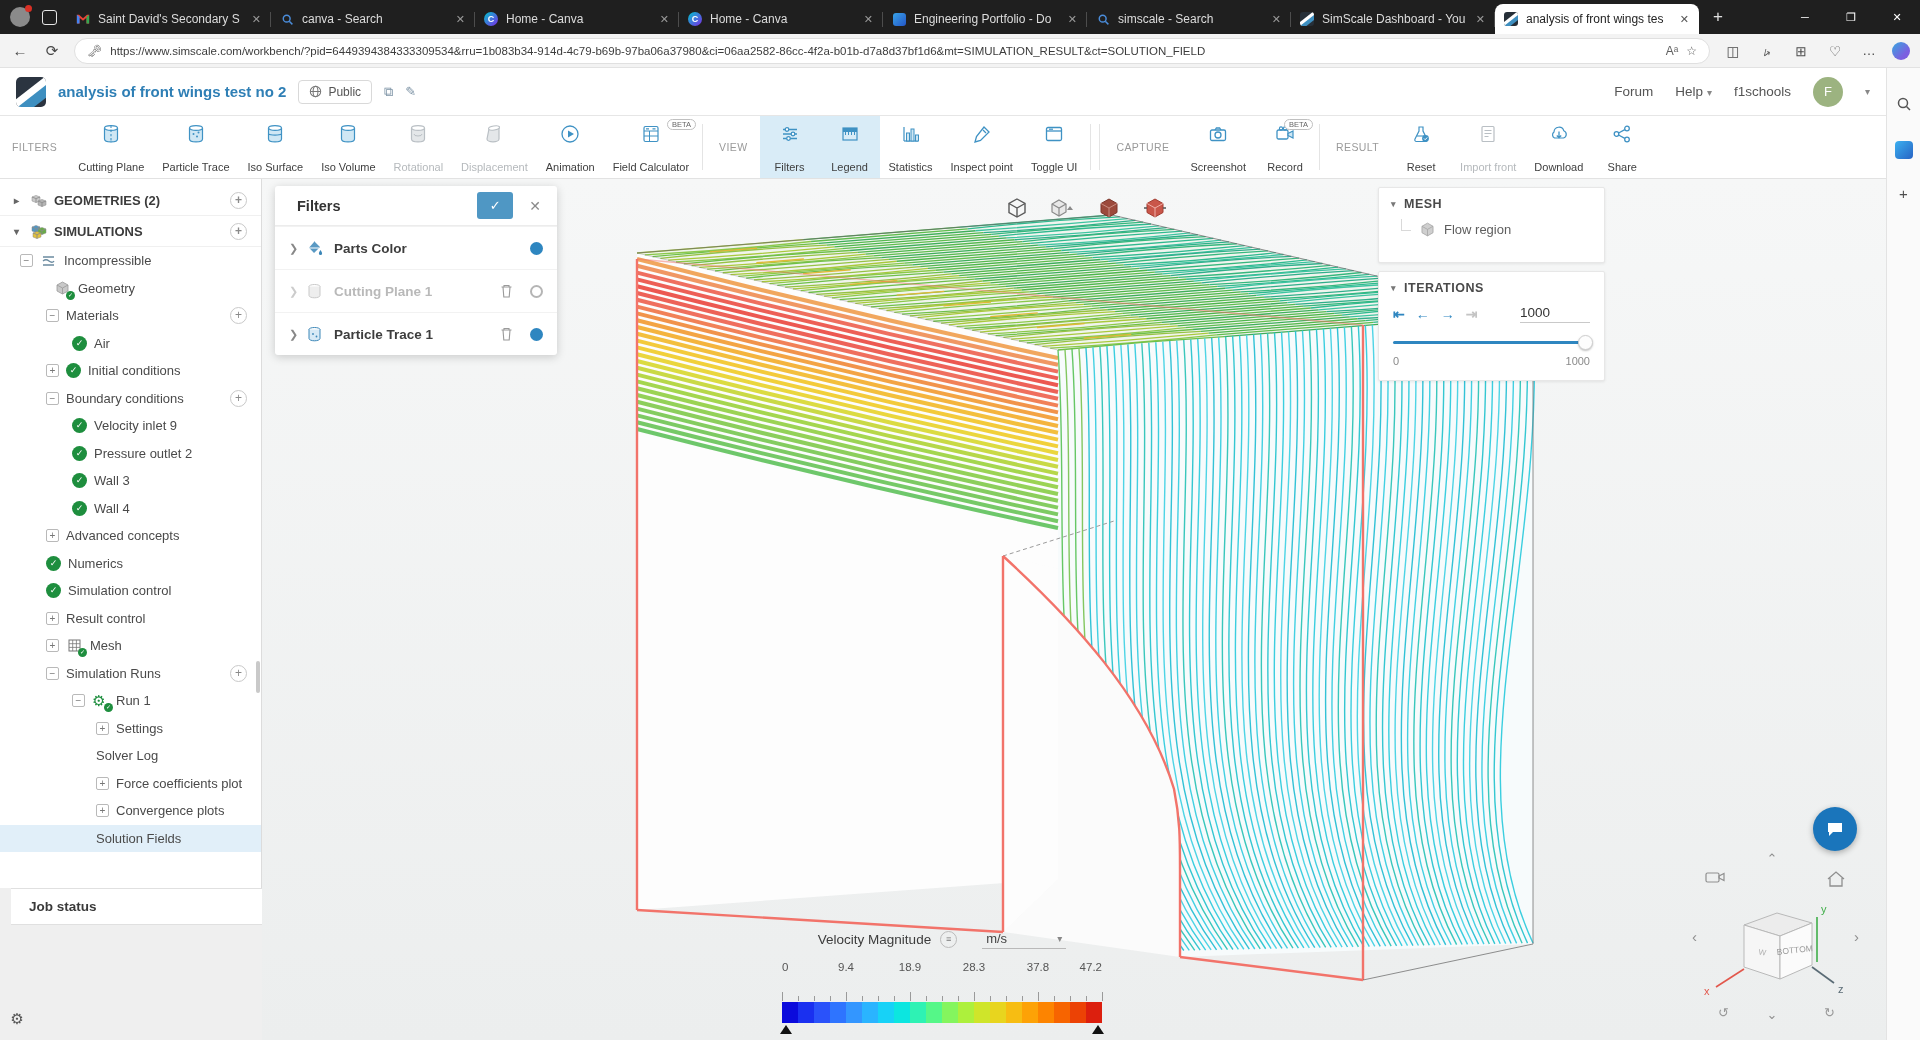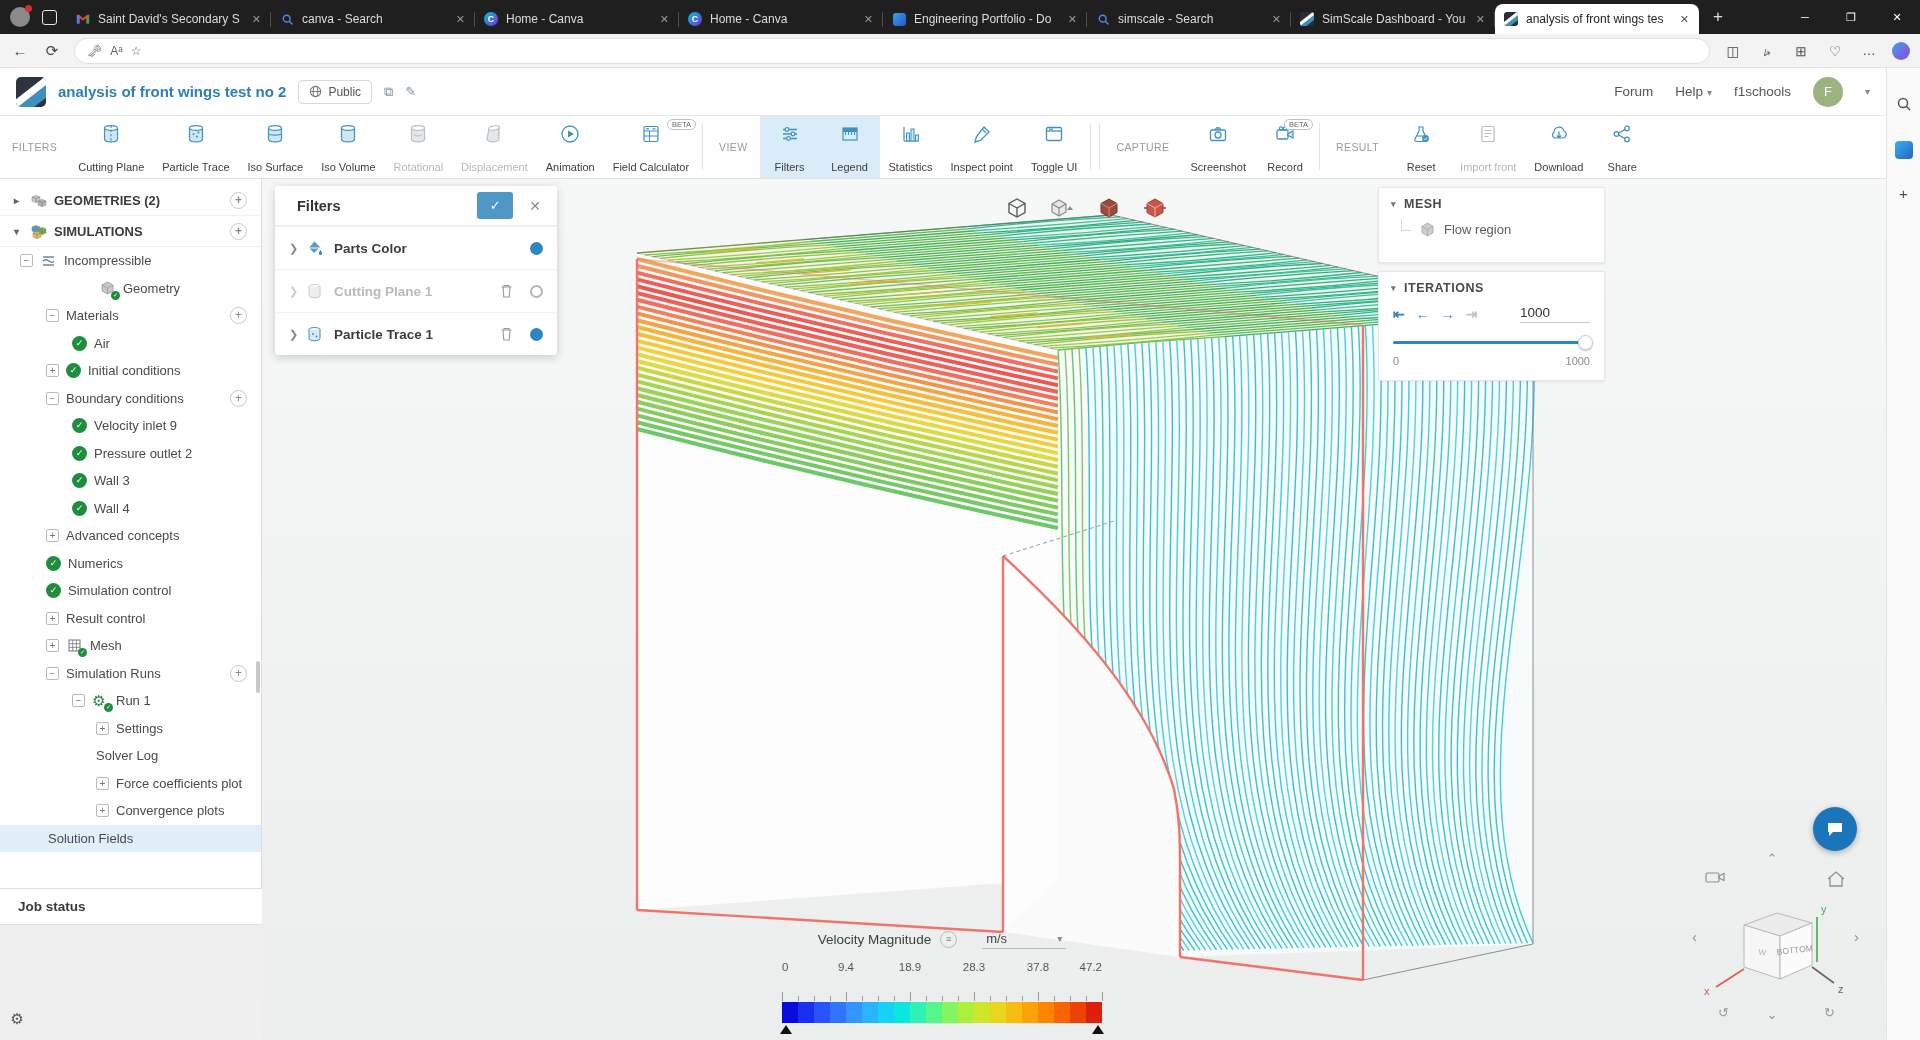--- a/index.html
+++ b/index.html
@@ -66,21 +66,21 @@
   .tree-row { height:27.5px; display:flex; align-items:center; font-size:13px; color:#4a4a4a; padding-right:4px; position:relative; }
   .tree-row.root { font-weight:bold; font-size:13px; color:#3c3c3c; height:31px; border-bottom:1px solid #f0f0f0; }
   .tree-row.selected { background:#e1eff9; }
   .exp-box { width:13px; height:13px; border:1px solid #b9b9b9; border-radius:2px; background:#fff; color:#777; font-size:10px; line-height:11px; text-align:center; flex:0 0 13px; margin-right:7px; }
   .chev-g { color:#666; font-size:10px; width:13px; margin-right:7px; text-align:center; }
   .check-circle { width:15px; height:15px; border-radius:50%; background:#1e8e3e; color:#fff; font-size:9px; line-height:15px; text-align:center; flex:0 0 15px; margin-right:7px; }
   .tree-ico { width:17px; height:17px; margin-right:7px; flex:0 0 17px; position:relative; }
   .badge-check { position:absolute; right:-4px; bottom:-3px; width:9px; height:9px; border-radius:50%; background:#1e8e3e; color:#fff; font-size:6px; line-height:9px; text-align:center; }
   .plus-btn { margin-left:auto; margin-right:10px; width:17px; height:17px; border:1px solid #c9c9c9; border-radius:50%; color:#8a8a8a; font-size:12px; line-height:15px; text-align:center; background:#fff; }
   #tree-scrollthumb { position:absolute; right:1px; top:482px; width:4px; height:32px; background:#c9c9c9; border-radius:2px; }
-  #job-status { position:absolute; left:0; top:709px; width:262px; height:37px; background:#fff; border-top:1px solid #e0e0e0; border-bottom:1px solid #e0e0e0; display:flex; align-items:center; padding-left:18px; font-size:13.5px; font-weight:bold; color:#3a3a3a; }
+  #job-status { position:absolute; left:11px; top:709px; width:262px; height:37px; background:#fff; border-top:1px solid #e0e0e0; border-bottom:1px solid #e0e0e0; display:flex; align-items:center; padding-left:18px; font-size:13.5px; font-weight:bold; color:#3a3a3a; }
 
   #viewport { position:absolute; left:262px; right:34px; top:0; bottom:0; background:linear-gradient(#f6f7f7,#eceeee); overflow:hidden; }
   #scene-svg { position:absolute; left:0; top:0; }
 
   
   #view-toolbar { position:absolute; left:740px; top:14px; display:flex; align-items:center; gap:16px; }
   .vt-btn { width:30px; height:30px; display:flex; align-items:center; justify-content:center; }
 
   
   #filters-panel { position:absolute; left:13px; top:7px; width:282px; background:#fff; border-radius:3px; box-shadow:0 2px 10px rgba(0,0,0,.18); }
@@ -223,20 +223,21 @@
     <span>❐</span>
     <span>✕</span>
   </div>
 </div>
 
 <div id="urlbar">
   <span class="nav-glyph">←</span>
   <span class="nav-glyph">⟳</span>
   <div id="addr">
     <span class="addr-ico">🗝</span>
+    <span class="url-text">https://www.simscale.com/workbench/?pid=6449394384333309534&amp;rru=1b083b34-914d-4c79-b69b-97ba06a37980&amp;ci=06aa2582-86cc-4f2a-b01b-d7a8d37bf1d6&amp;mt=SIMULATION_RESULT&amp;ct=SOLUTION_FIELD</span>
     <span class="addr-ico">Aᵃ</span>
     <span class="addr-ico">☆</span>
   </div>
   <span class="bar-ico">◫</span>
   <span class="bar-ico">⭟</span>
   <span class="bar-ico">⊞</span>
   <span class="bar-ico">♡</span>
   <span class="bar-ico">…</span>
   <span class="copilot-ico"></span>
 </div>
@@ -475,21 +476,21 @@
           <span class="tree-label">SIMULATIONS</span>
           <span class="plus-btn">+</span>
         </div>
         <div class="tree-row" style="padding-left: 20px;">
           <span class="exp-box">−</span>
           <span class="tree-ico"><svg width="17" height="17" viewBox="0 0 17 17">
               <path d="M3 5h11M3 9c2-1.6 4-1.6 6 0s4 1.6 5 0M3 13h11" fill="none" stroke="#6b8ba0" stroke-width="1.4"></path>
             </svg></span>
           <span class="tree-label">Incompressible</span>
         </div>
-        <div class="tree-row" style="padding-left: 54px; margin-left: 45px;">
+        <div class="tree-row" style="padding-left: 54px;">
           <span class="tree-ico"><svg width="17" height="17" viewBox="0 0 17 17">
               <path d="M8.5 2l5.5 3v6l-5.5 3L3 11V5z" fill="#c9c9c9" stroke="#999" stroke-width="0.8"></path>
               <path d="M3 5l5.5 3 5.5-3M8.5 8v6" fill="none" stroke="#999" stroke-width="0.8"></path>
             </svg><span class="badge-check">✓</span></span>
           <span class="tree-label">Geometry</span>
         </div>
         <div class="tree-row" style="padding-left: 46px;">
           <span class="exp-box">−</span>
           <span class="tree-label">Materials</span>
           <span class="plus-btn">+</span>
@@ -566,21 +567,21 @@
           <span class="tree-label">Solver Log</span>
         </div>
         <div class="tree-row" style="padding-left: 96px;">
           <span class="exp-box">+</span>
           <span class="tree-label">Force coefficients plot</span>
         </div>
         <div class="tree-row" style="padding-left: 96px;">
           <span class="exp-box">+</span>
           <span class="tree-label">Convergence plots</span>
         </div>
-        <div class="tree-row selected" style="padding-left: 48px;">
+        <div class="tree-row selected" style="padding-left: 96px;">
           <span class="tree-label">Solution Fields</span>
         </div>
       </div>
     <div id="tree-scrollthumb"></div>
   </div>
   <div id="job-status">Job status</div>
 
   <div id="viewport">
     <svg id="scene-svg" width="1624" height="861">
         <polygon points="375,74 850,36 1271,133 796,171" fill="#f0f4ee"></polygon>

